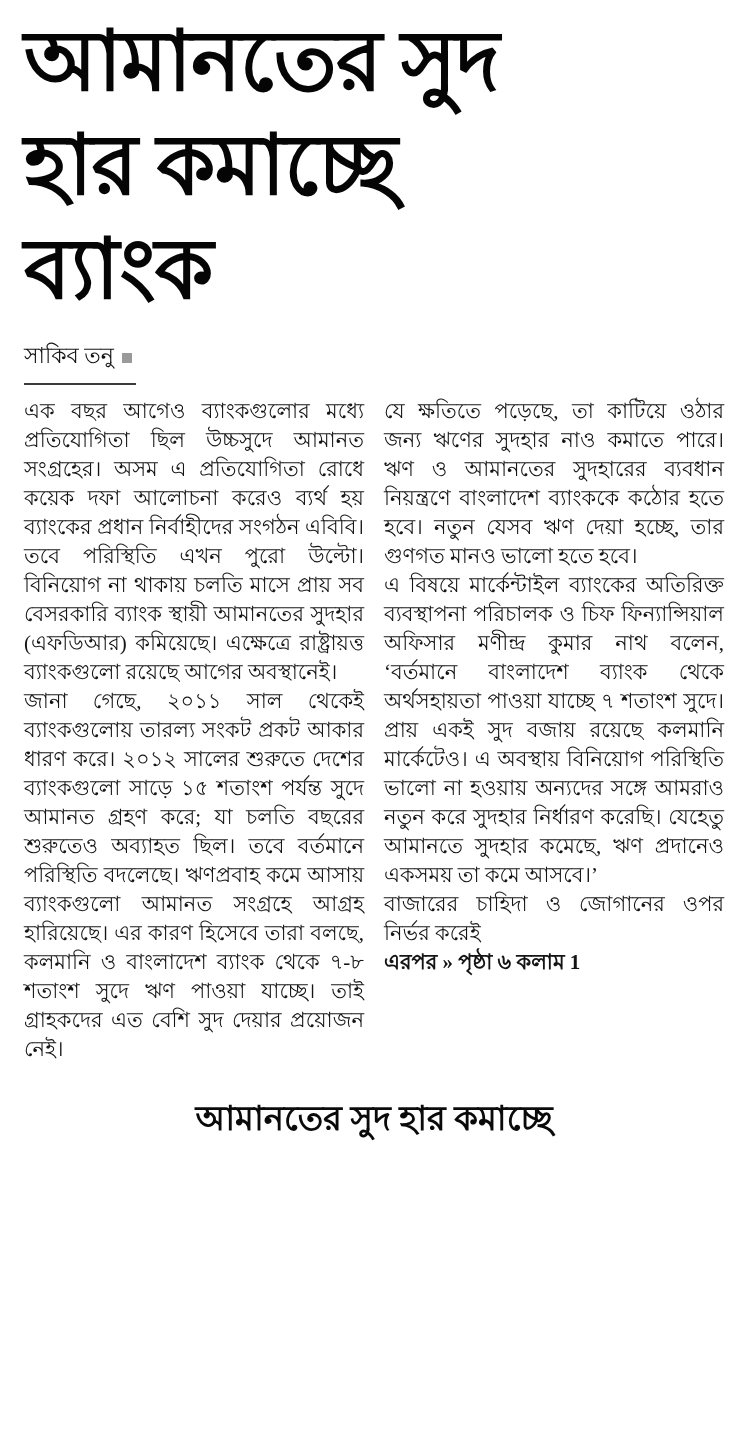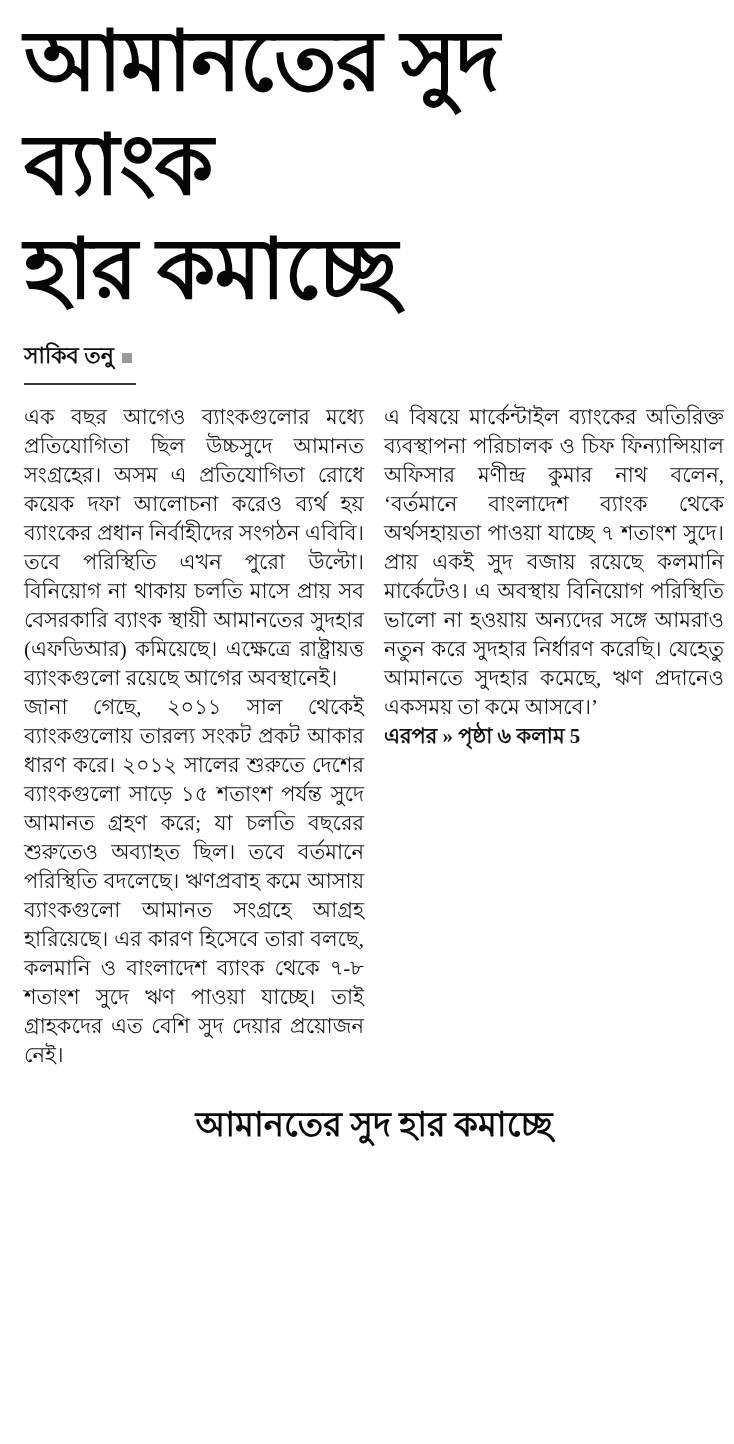--- a/index.html
+++ b/index.html
@@ -26,42 +26,42 @@
     font-weight: 800;
     letter-spacing: -1px;
     color: #050505;
     margin: 2px 0 6px 0;
   }
   .main-headline .hl-line { display: block; }
   
   .byline {
     margin-top: 16px;
     font-size: 22px;
-    font-weight: 700;
+    font-weight: 400;
     display: block;
   }
   .byline-marker {
     display: inline-block;
     width: 10px;
     height: 10px;
     background: #9a9a9a;
     margin-left: 8px;
   }
   .byline-rule {
     width: 112px;
     border: none;
     border-top: 2px solid #3a3a3a;
     margin: 8px 0 0 0;
   }
   
   .columns {
     display: grid;
     grid-template-columns: 1fr 1fr;
     column-gap: 20px;
-    margin-top: 18px;
+    margin-top: 12px;
   }
   .col {
     font-size: 21px;
     line-height: 29px;
     text-align: justify;
     text-justify: inter-word;
     color: #141414;
   }
   .col p { margin: 0; }
   .continuation-note {
@@ -79,37 +79,39 @@
     color: #0a0a0a;
   }
 </style>
 </head>
 <body>
 
 <div class="page">
 
   <h1 class="main-headline">
     <span class="hl-line">আমানতের সুদ</span>
+    <span class="hl-line">হার কমাচ্ছে</span>
     <span class="hl-line">ব্যাংক</span>
-    <span class="hl-line">হার কমাচ্ছে</span>
   </h1>
 
   <div class="byline">
     <span>সাকিব তনু</span><span class="byline-marker"></span>
     <hr class="byline-rule">
   </div>
 
   <div class="columns">
     <div class="col">
       <p>এক বছর আগেও ব্যাংকগুলোর মধ্যে প্রতিযোগিতা ছিল উচ্চসুদে আমানত সংগ্রহের। অসম এ প্রতিযোগিতা রোধে কয়েক দফা আলোচনা করেও ব্যর্থ হয় ব্যাংকের প্রধান নির্বাহীদের সংগঠন এবিবি। তবে পরিস্থিতি এখন পুরো উল্টো। বিনিয়োগ না থাকায় চলতি মাসে প্রায় সব বেসরকারি ব্যাংক স্থায়ী আমানতের সুদহার (এফডিআর) কমিয়েছে। এক্ষেত্রে রাষ্ট্রায়ত্ত ব্যাংকগুলো রয়েছে আগের অবস্থানেই।</p>
       <p>জানা গেছে, ২০১১ সাল থেকেই ব্যাংকগুলোয় তারল্য সংকট প্রকট আকার ধারণ করে। ২০১২ সালের শুরুতে দেশের ব্যাংকগুলো সাড়ে ১৫ শতাংশ পর্যন্ত সুদে আমানত গ্রহণ করে; যা চলতি বছরের শুরুতেও অব্যাহত ছিল। তবে বর্তমানে পরিস্থিতি বদলেছে। ঋণপ্রবাহ কমে আসায় ব্যাংকগুলো আমানত সংগ্রহে আগ্রহ হারিয়েছে। এর কারণ হিসেবে তারা বলছে, কলমানি ও বাংলাদেশ ব্যাংক থেকে ৭-৮ শতাংশ সুদে ঋণ পাওয়া যাচ্ছে। তাই গ্রাহকদের এত বেশি সুদ দেয়ার প্রয়োজন নেই।</p>
     </div>
     <div class="col">
+      <p>যে ক্ষতিতে পড়েছে, তা কাটিয়ে ওঠার জন্য ঋণের সুদহার নাও কমাতে পারে। ঋণ ও আমানতের সুদহারের ব্যবধান নিয়ন্ত্রণে বাংলাদেশ ব্যাংককে কঠোর হতে হবে। নতুন যেসব ঋণ দেয়া হচ্ছে, তার গুণগত মানও ভালো হতে হবে।</p>
       <p>এ বিষয়ে মার্কেন্টাইল ব্যাংকের অতিরিক্ত ব্যবস্থাপনা পরিচালক ও চিফ ফিন্যান্সিয়াল অফিসার মণীন্দ্র কুমার নাথ বলেন, ‘বর্তমানে বাংলাদেশ ব্যাংক থেকে অর্থসহায়তা পাওয়া যাচ্ছে ৭ শতাংশ সুদে। প্রায় একই সুদ বজায় রয়েছে কলমানি মার্কেটেও। এ অবস্থায় বিনিয়োগ পরিস্থিতি ভালো না হওয়ায় অন্যদের সঙ্গে আমরাও নতুন করে সুদহার নির্ধারণ করেছি। যেহেতু আমানতে সুদহার কমেছে, ঋণ প্রদানেও একসময় তা কমে আসবে।’</p>
-      <p class="continuation-note">এরপর » পৃষ্ঠা ৬ কলাম 5</p>
+      <p>বাজারের চাহিদা ও জোগানের ওপর নির্ভর করেই</p>
+      <p class="continuation-note">এরপর » পৃষ্ঠা ৬ কলাম 1</p>
     </div>
   </div>
 
   <div class="jump-section">
     <h2 class="jump-headline">আমানতের সুদ হার কমাচ্ছে</h2>
 
   </div>
 
 </div>
 

